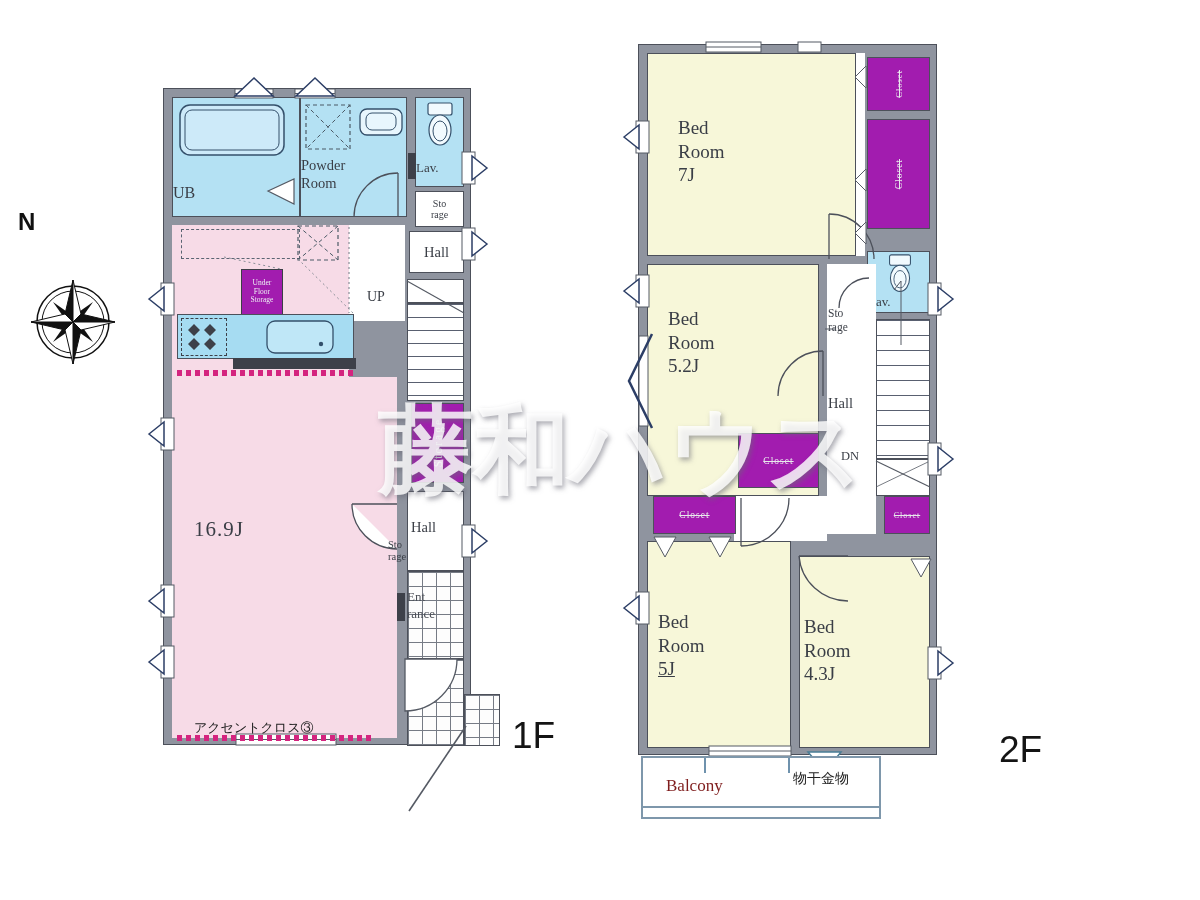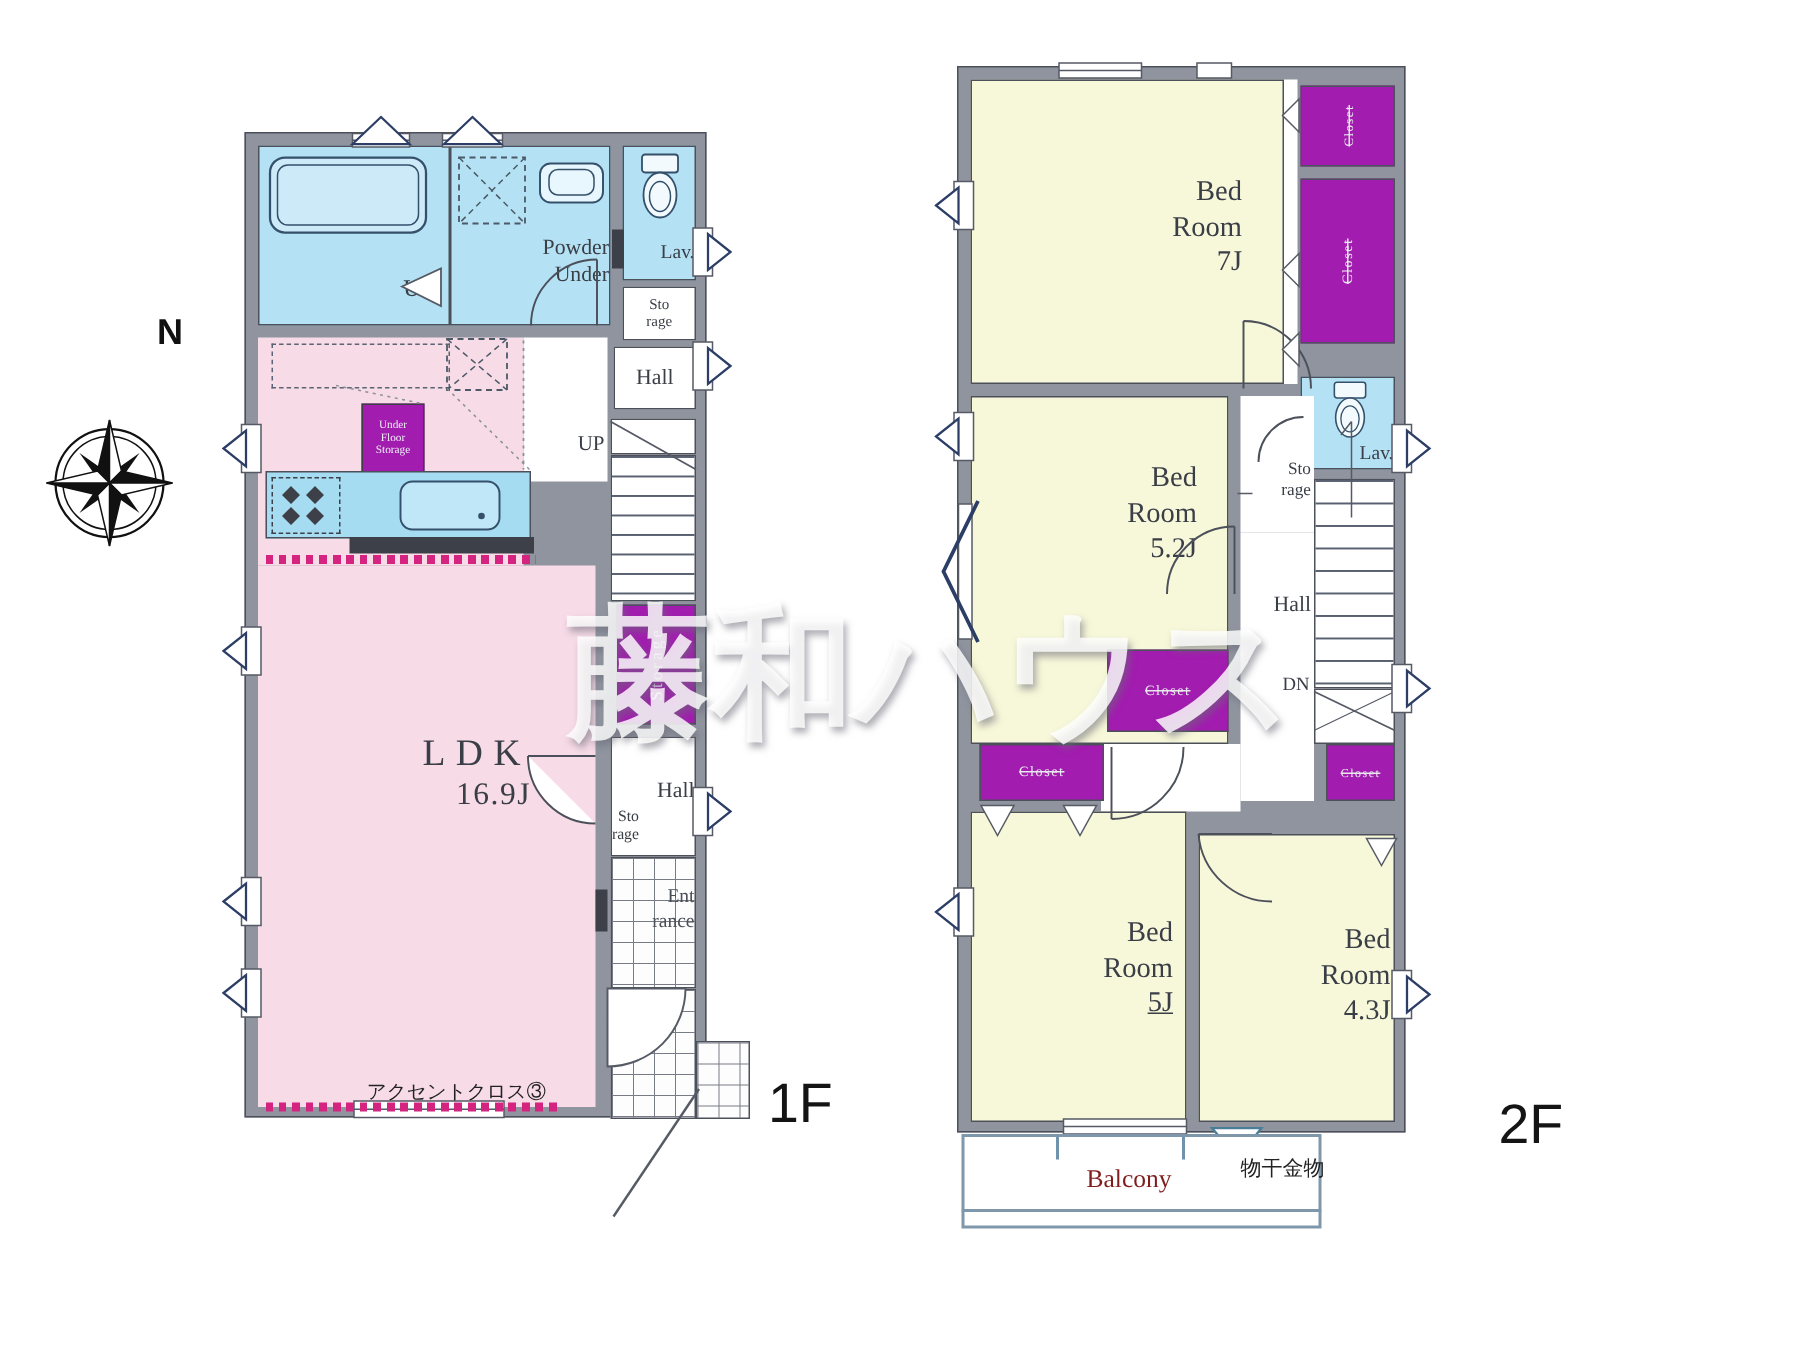--- a/index.html
+++ b/index.html
@@ -9,21 +9,21 @@
   .floor{position:absolute;background:#8f949f;border:1px solid #4c505a;box-sizing:border-box;}
   .room{position:absolute;border:1px solid #4c505a;box-sizing:border-box;}
   .pink{background:#f7dbe7;}
   .blue{background:#b4e1f3;}
   .yellow{background:#f7f7d9;}
   .white{background:#ffffff;}
   .dark{background:#a21caf;}
   .noborder{border:none;}
   .cflex{display:flex;align-items:center;justify-content:center;text-align:center;}
   .pre{white-space:pre-line;}
-  .lbl{position:absolute;text-align:right;color:#3a3e46;}
+  .lbl{position:absolute;text-align:left;color:#3a3e46;}
   .tile{background-color:#fdfdfd;
         background-image:linear-gradient(#767b85 1px,transparent 1px),
                          linear-gradient(90deg,#767b85 1px,transparent 1px);
         background-size:14px 14px;}
   .steps{background-color:#fff;
          background-image:linear-gradient(#596070 1px,transparent 1px);
          background-size:100% 13px;}
   .steps2{background-color:#fff;
          background-image:linear-gradient(#596070 1px,transparent 1px);
          background-size:100% 15px;}
@@ -74,21 +74,21 @@
       </svg>
       <div class="lbl" style="left:0;top:86px;width:118px;font-size:16px;">UB</div>
     </div>
 
     <div class="room blue" style="left:136px;top:8px;width:107px;height:120px;">
       <svg class="abs" style="left:58px;top:10px;" width="44" height="28" viewBox="0 0 44 28">
         <rect x="1" y="1" width="42" height="26" rx="7" fill="#e8f6fd" stroke="#34506b" stroke-width="1.3"></rect>
         <rect x="7" y="5" width="30" height="17" rx="6" fill="none" stroke="#34506b" stroke-width="1"></rect>
       </svg>
       <div class="lbl pre" style="left:0;top:58px;width:105px;font-size:14.5px;line-height:1.25;">Powder
-Under</div>
+Room</div>
     </div>
 
     <div class="room blue" style="left:251px;top:8px;width:49px;height:90px;">
       <svg class="abs" style="left:9px;top:4px;" width="30" height="46" viewBox="0 0 30 46">
         <rect x="3" y="1" width="24" height="12" rx="2" fill="#f2fafe" stroke="#34506b" stroke-width="1.2"></rect>
         <ellipse cx="15" cy="28" rx="11" ry="15" fill="#f2fafe" stroke="#34506b" stroke-width="1.2"></ellipse>
         <ellipse cx="15" cy="29" rx="7" ry="10" fill="none" stroke="#34506b" stroke-width="1"></ellipse>
       </svg>
       <div class="lbl" style="left:0;top:62px;width:47px;font-size:13px;">Lav.</div>
     </div>
@@ -130,21 +130,20 @@
     <div class="abs dotmag" style="left:13px;top:281px;width:180px;"></div>
 
     <div class="room white" style="left:243px;top:190px;width:57px;height:24px;"></div>
     <div class="room steps" style="left:243px;top:214px;width:57px;height:98px;"></div>
     <div class="lbl" style="left:203px;top:200px;width:36px;font-size:14px;">UP</div>
 
     <div class="room dark cflex" style="left:247px;top:314px;width:53px;height:80px;">
       <div class="vtext" style="font-size:11.5px;color:#eceff3;letter-spacing:2px;">Storage</div>
     </div>
 
-    <div class="lbl" style="left:30px;top:400px;width:160px;font-size:25px;letter-spacing:7px;">LDK</div>
     <div class="lbl" style="left:30px;top:428px;width:160px;font-size:21px;letter-spacing:1px;">16.9J</div>
 
     <div class="room white" style="left:243px;top:402px;width:57px;height:80px;"></div>
     <div class="lbl" style="left:247px;top:430px;width:52px;font-size:14.5px;">Hall</div>
     <div class="lbl pre" style="left:224px;top:450px;width:38px;font-size:10.5px;line-height:1.15;z-index:5;">Sto
 rage</div>
 
     <div class="room tile" style="left:243px;top:482px;width:57px;height:88px;"></div>
     <div class="lbl pre" style="left:243px;top:500px;width:56px;font-size:13px;line-height:1.3;color:#4a4e56;z-index:5;">Ent
 rance</div>

